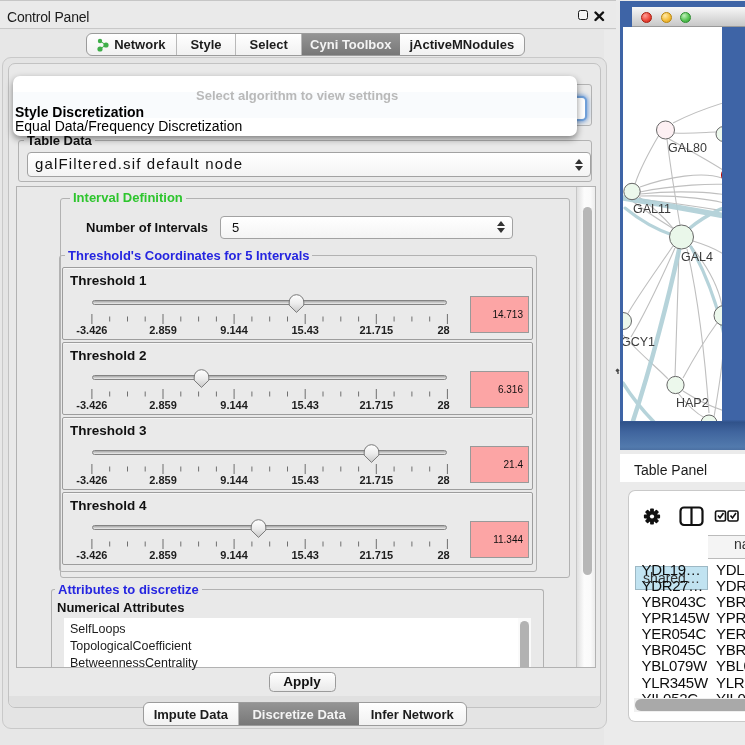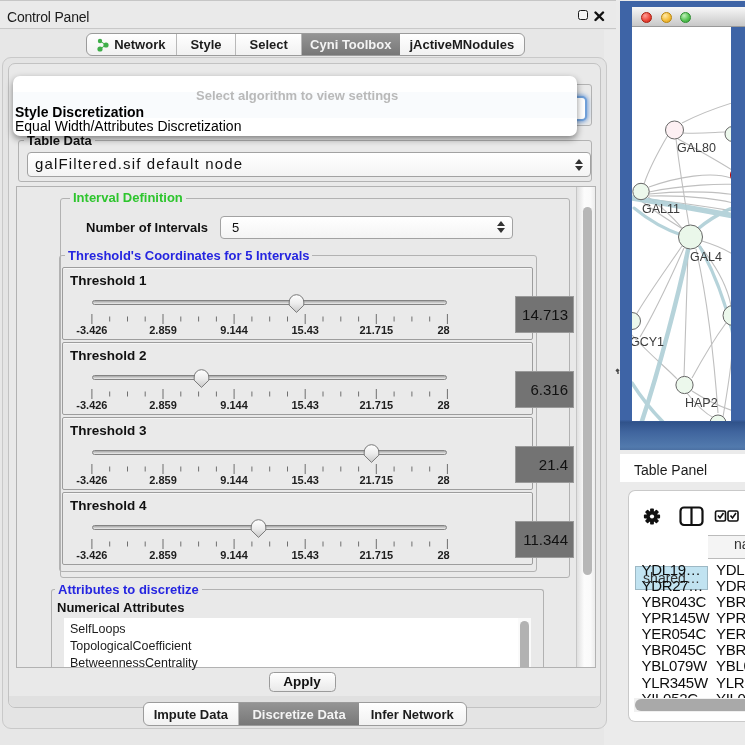--- a/index.html
+++ b/index.html
@@ -23,29 +23,29 @@
 .arrows:after {content:"";position:absolute;left:0;bottom:0;border-left:4px solid transparent;border-right:4px solid transparent;border-top:5px solid #333;}
 #scrollpane {position:absolute;left:16px;top:186px;width:580px;height:482px;background:#e9e9e9;border:1px solid #b2b2b2;}
 #vsb {position:absolute;left:559px;top:0;width:19px;height:480px;background:linear-gradient(90deg,#e0e0e0,#fcfcfc 40%,#fafafa 75%,#ececec);border-left:1px solid #c6c6c6;}
 #vsbthumb {position:absolute;left:5.5px;top:20px;width:9px;height:368px;background:#b7b7b7;border-radius:4.5px;}
 .thrp {position:absolute;left:62px;width:471px;height:73px;background:#eaeaea;border:1px solid #9d9d9d;border-radius:2px;box-shadow:inset 0 1px 0 #f6f6f6;}
 .thrlab {position:absolute;left:7px;top:5px;font-size:13.5px;font-weight:bold;color:#111;}
 .track {position:absolute;width:355px;height:5px;border:1px solid #838383;border-radius:3.5px;background:linear-gradient(#a6a6a6,#ededed);}
 .ticks {position:absolute;}
 .thumb {position:absolute;}
 .tlab {position:absolute;top:56.5px;font-size:11px;font-weight:bold;color:#1d1d1d;transform:translateX(-50%);white-space:nowrap;}
-.vbox {position:absolute;left:407px;top:28.5px;width:59px;height:37px;background:#737373;border:1px solid #999;font-size:15px;color:#111;text-align:right;line-height:35px;padding-right:5px;margin-left:45px;}
+.vbox {position:absolute;left:407px;top:28.5px;width:59px;height:37px;background:#fca5a5;border:1px solid #999;font-size:10px;color:#111;text-align:right;line-height:35px;padding-right:5px;}
 #applybtn {position:absolute;left:268.5px;top:672px;width:67px;height:19.5px;background:linear-gradient(#ffffff,#e9e9e9);border:1px solid #9b9b9b;border-radius:4.5px;font-size:13.5px;font-weight:600;color:#111;text-align:center;line-height:18px;}
 #btabs {position:absolute;left:142.5px;top:702px;width:324px;height:24px;background:linear-gradient(#ffffff,#f1f1f1);border:1px solid #9b9b9b;border-radius:6px;display:flex;overflow:hidden;}
 #popup {position:absolute;left:13px;top:76px;width:564px;height:59.5px;background:#ffffff;border-radius:7px;box-shadow:0 3px 7px rgba(0,0,0,0.45);}
 .listitem {position:absolute;left:2px;font-size:14px;color:#000;}
 #netwin {position:absolute;left:620px;top:1px;width:125px;height:449px;background:linear-gradient(#3e64a6 0%,#3e64a6 93.2%,#30528a 93.8%,#40659e 96%,#527aad 99.3%,#4b70a2 100%);}
 #nettitle {position:absolute;left:12px;top:6px;width:113px;height:20px;background:linear-gradient(#f7f7f7,#c8c8c8);border-bottom:1px solid #9a9a9a;}
 .tl {position:absolute;top:4.5px;width:11px;height:11px;border-radius:50%;}
-#netcanvas {position:absolute;left:12px;top:26px;width:99px;height:394px;background:#ffffff;overflow:hidden;}
+#netcanvas {position:absolute;left:3px;top:26px;width:99px;height:394px;background:#ffffff;overflow:hidden;}
 #tpbar {position:absolute;left:620px;top:454px;width:125px;height:28px;background:#ffffff;}
 #tablewin {position:absolute;left:628px;top:489.5px;width:117px;height:232px;background:#ffffff;border:1px solid #c9c9c9;border-radius:7px 0 0 7px;border-right:none;}
 .trow {position:absolute;left:0;width:140px;height:16px;font-size:15px;color:#0d0d0d;letter-spacing:-0.3px;}
 .trow .c1 {position:absolute;left:13.5px;}
 .trow .c2 {position:absolute;left:88px;}
 #hdr1 {position:absolute;left:6px;top:44.5px;width:73px;height:24px;background:#c1e3f1;border:1px solid #9db8c4;font-size:14px;color:#333;text-align:center;line-height:23px;margin-top:31px;}
 #hdr2 {position:absolute;left:79px;top:44.5px;width:38px;height:24px;background:#f4f4f4;border:1px solid #bbb;border-left:none;font-size:14px;color:#333;}
 </style></head>
 <body>
 <div id="chrome"></div>
@@ -215,21 +215,21 @@
 <div id="btabs">
  <div class="tab" style="width:96px">Impute Data</div>
  <div class="tab tabdark" style="width:120px">Discretize Data</div>
  <div class="tab" style="width:107px;border-right:none">Infer Network</div>
 </div>
 
 <div id="popup">
  <div class="abs" style="left:0;top:16px;width:100%;height:26px;background:rgba(130,175,225,0.05)"></div>
  <div class="abs" style="left:183px;top:12px;font-size:13px;font-weight:bold;color:#b9b9b9;white-space:nowrap">Select algorithm to view settings</div>
  <div class="listitem" style="top:27.5px;font-weight:bold">Style Discretization</div>
- <div class="listitem" style="top:41.5px">Equal Width/Attributes Discretization</div>
+ <div class="listitem" style="top:41.5px">Equal Data/Frequency Discretization</div>
 </div>
 
 <div class="abs" style="left:616px;top:0;width:129px;height:745px;background:#ebebeb"></div>
 <div class="abs" style="left:615.5px;top:369px;width:3px;height:3px;background:#4a4a4a;transform:rotate(40deg);border-radius:0.5px"></div>
 <div class="abs" style="left:616.5px;top:371.5px;width:2px;height:2px;background:#777"></div>
 <div id="netwin">
  <div id="nettitle">
   <div class="tl" style="left:9px;background:radial-gradient(circle at 35% 30%,#ff9d94,#ee4b3e 55%,#c21f10);border:0.5px solid #a81b0d"></div>
   <div class="tl" style="left:28.5px;background:radial-gradient(circle at 35% 30%,#ffe9a8,#f5bf3e 55%,#d89a15);border:0.5px solid #b8860b"></div>
   <div class="tl" style="left:48px;background:radial-gradient(circle at 35% 30%,#c0f0bb,#59c556 55%,#2e9a32);border:0.5px solid #2b8c2e"></div>

